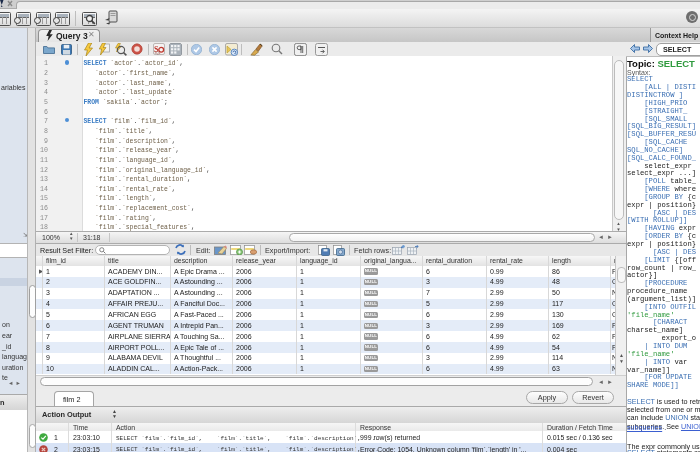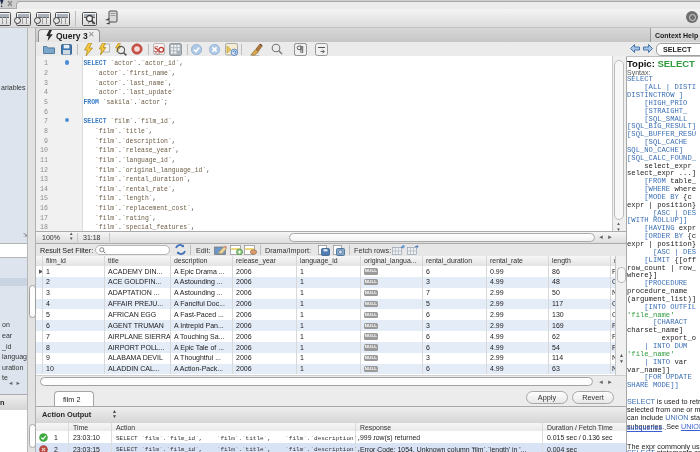--- a/index.html
+++ b/index.html
@@ -292,21 +292,21 @@
     <rect x="1.2" y="3" width="8.6" height="2" fill="#efd97c"></rect>
     <circle cx="9.5" cy="7" r="3" fill="#8cc87c" stroke="#4f8f42" stroke-width="0.7"></circle>
     <path d="M9.5 5.5 v3 M8 7 h3" stroke="#fff" stroke-width="0.9"></path>
   </svg>
 <svg class="a" style="left:244px;top:245px" width="13" height="10" viewBox="0 0 13 10">
     <rect x="0.5" y="0.5" width="10" height="9" fill="#fff" stroke="#8a8a8a" stroke-width="0.7"></rect>
     <rect x="1.2" y="3" width="8.6" height="2" fill="#efd97c"></rect>
     <ellipse cx="9.5" cy="7" rx="3.2" ry="2.2" fill="#d89e70" stroke="#a06a3c" stroke-width="0.7"></ellipse>
   </svg>
 <div class="sep" style="left:260px;top:245px;height:10px"></div>
-<div class="a" style="left:265px;top:245.5px;font-size:7.2px;color:#333;">Drama/Import:</div>
+<div class="a" style="left:265px;top:245.5px;font-size:7.2px;color:#333;">Export/Import:</div>
 <svg class="a" style="left:318px;top:244.5px" width="12" height="11" viewBox="0 0 12 11">
     <rect x="0.5" y="0.5" width="8" height="9" fill="#fff" stroke="#8a8a8a" stroke-width="0.7"></rect>
     <rect x="3.5" y="3.5" width="8" height="7" rx="1" fill="#4f7cb4" stroke="#2b567f" stroke-width="0.7"></rect>
     <rect x="5.5" y="4.2" width="4" height="2.2" fill="#dfe7ef"></rect>
   </svg>
 <svg class="a" style="left:333px;top:244.5px" width="12" height="11" viewBox="0 0 12 11">
     <rect x="0.5" y="0.5" width="8" height="9" fill="#fff" stroke="#8a8a8a" stroke-width="0.7"></rect>
     <rect x="3.5" y="3.5" width="8" height="7" rx="1" fill="#86a9cc" stroke="#2b567f" stroke-width="0.7"></rect>
     <circle cx="7.5" cy="7" r="2" fill="#d2deea" stroke="#3c6090" stroke-width="0.6"></circle>
   </svg>
@@ -535,33 +535,33 @@
     [HIGH_PRIO
     [STRAIGHT_
     [SQL_SMALL
 [SQL_BIG_RESULT]
 [SQL_BUFFER_RESU
     [SQL_CACHE
 SQL_NO_CACHE]
 [SQL_CALC_FOUND_</span>
 <span class="n">    select_expr
 select_expr ...]</span>
-<span class="b">    [FROM </span><span class="n">table_</span>
+<span class="b">    [POLL </span><span class="n">table_</span>
 <span class="b">    [WHERE </span><span class="n">where</span>
-<span class="b">    [MODE BY </span><span class="n">{c</span>
+<span class="b">    [GROUP BY </span><span class="n">{c</span>
 <span class="n">expr | position}</span>
 <span class="b">      [ASC | DES
 [WITH ROLLUP]]
     [HAVING </span><span class="n">expr</span>
 <span class="b">    [ORDER BY </span><span class="n">{c</span>
 <span class="n">expr | position}</span>
 <span class="b">      [ASC | DES
     [LIMIT </span><span class="n">{[off</span>
 <span class="n">row_count | row_
-where}]</span>
+actor}]</span>
 <span class="b">    [PROCEDURE</span>
 <span class="n">procedure_name
 (argument_list)]</span>
 <span class="b">    [INTO OUTFIL</span>
 <span class="g">'file_name'</span>
 <span class="b">      [CHARACT</span>
 <span class="n">charset_name]</span>
 <span class="n">        export_o</span>
 <span class="b">    | INTO DUM</span>
 <span class="g">'file_name'</span>

